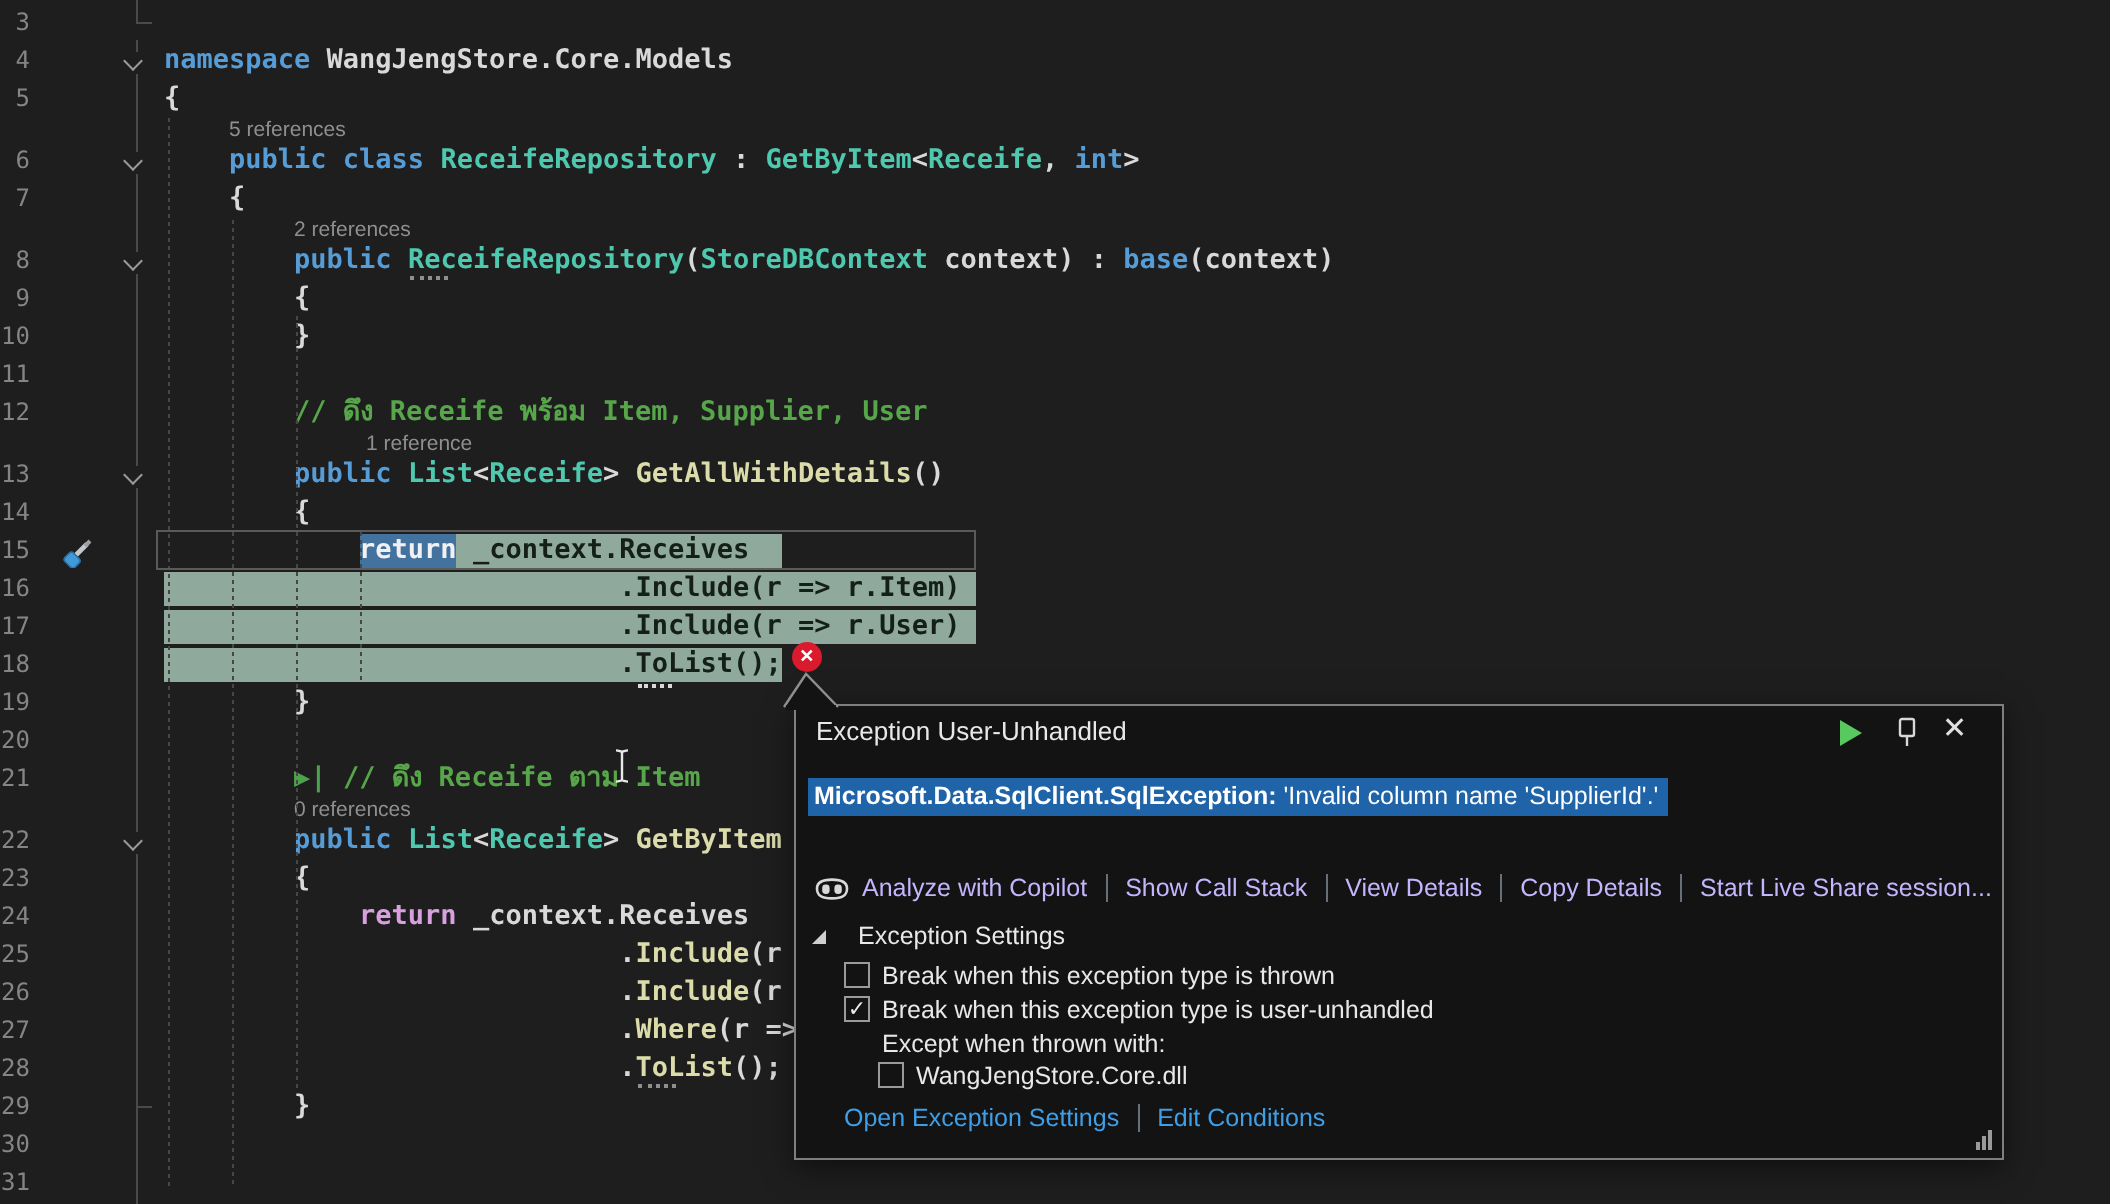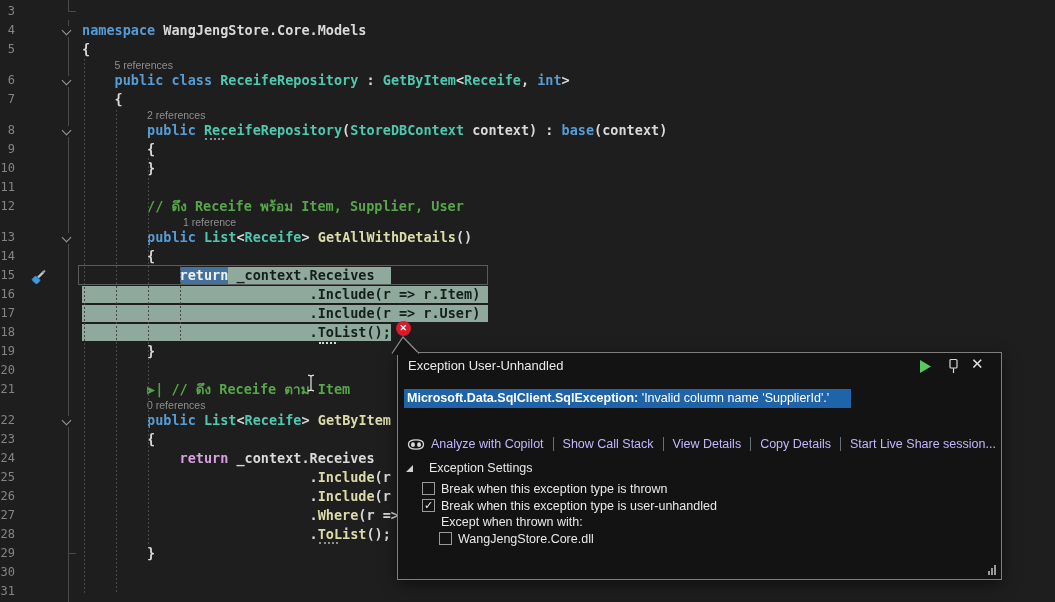--- a/index.html
+++ b/index.html
@@ -40,29 +40,29 @@
   .popup{position:absolute;left:397px;top:352px;width:605px;height:228px;background:#131314;
       border:1px solid #7f7f7f;box-sizing:border-box;z-index:20;color:#e6e6e6;
       box-shadow:0 4px 14px rgba(0,0,0,.5);}
   .wedge{position:absolute;left:-10px;top:-19px;}
   .ptitle{position:absolute;left:10px;top:5px;font-size:13px;color:#e8e8e8;}
   .pbtn{position:absolute;background:none;border:none;padding:0;margin:0;cursor:default;}
   .pplay{left:521px;top:6px;}
   .ppin{left:549px;top:5px;}
   .pclose{left:573px;top:2px;font-size:15px;color:#e0e0e0;font-family:"DejaVu Sans",sans-serif;}
   .pmsg{position:absolute;left:6px;top:36px;height:19px;line-height:19px;background:#1f63a8;
-      padding:0 22px 0 3px;font-size:12.5px;color:#ffffff;white-space:nowrap;}
+      padding:0 5px 0 3px;font-size:12.5px;color:#ffffff;white-space:nowrap;}
   .pmsg b{font-weight:bold;}
   .plinks{position:absolute;left:9px;top:84px;display:flex;align-items:center;font-size:12.5px;white-space:nowrap;}
   .plink{color:#c4b5fd;margin:0 9px;}
   .plinks .cpicon{margin-right:-3px;}
   .psep{width:1px;height:14px;background:#66707a;}
   .pexph{position:absolute;left:8px;top:108px;font-size:12.5px;display:flex;align-items:center;gap:16px;color:#e8e8e8;}
   .tri{width:0;height:0;border-bottom:7px solid #cfcfcf;border-left:7px solid transparent;}
-  .cbrow{position:absolute;display:flex;align-items:center;gap:6px;font-size:12.5px;height:15px;color:#e8e8e8;}
+  .cbrow{position:absolute;display:flex;gap:6px;font-size:12.5px;height:15px;color:#e8e8e8;}
   .cbox{width:13px;height:13px;border:1px solid #9a9a9a;box-sizing:border-box;background:#131314;
       font:11px/11px "DejaVu Sans",sans-serif;text-align:center;color:#ececec;flex:0 0 auto;}
   .pexcept{position:absolute;left:43px;top:162px;font-size:12.5px;color:#e8e8e8;}
   .flinks{position:absolute;left:24px;top:199px;display:flex;align-items:center;gap:9px;font-size:12.5px;}
   .flink{color:#3f9fe6;}
   .grip{position:absolute;right:5px;bottom:4px;display:flex;align-items:flex-end;gap:1px;}
   .grip i{display:block;width:2px;background:#9a9a9a;}
 </style>
 </head>
 <body>
@@ -278,20 +278,25 @@
         </div>
       </div>
     <div class="pexcept">Except when thrown with:</div>
     <div id="cb3">
         <div class="cbrow" style="left: 41px; top: 178px;">
           <span class="cbox"></span>
           <span>WangJengStore.Core.dll</span>
         </div>
       </div>
 
+    <div class="flinks">
+        <span class="flink">Open Exception Settings</span>
+        <span class="psep"></span>
+        <span class="flink">Edit Conditions</span>
+      </div>
 
     <div class="grip">
         <i style="height:4px"></i>
         <i style="height:7px"></i>
         <i style="height:10px"></i>
       </div>
   </div>
 
 </div>
 

